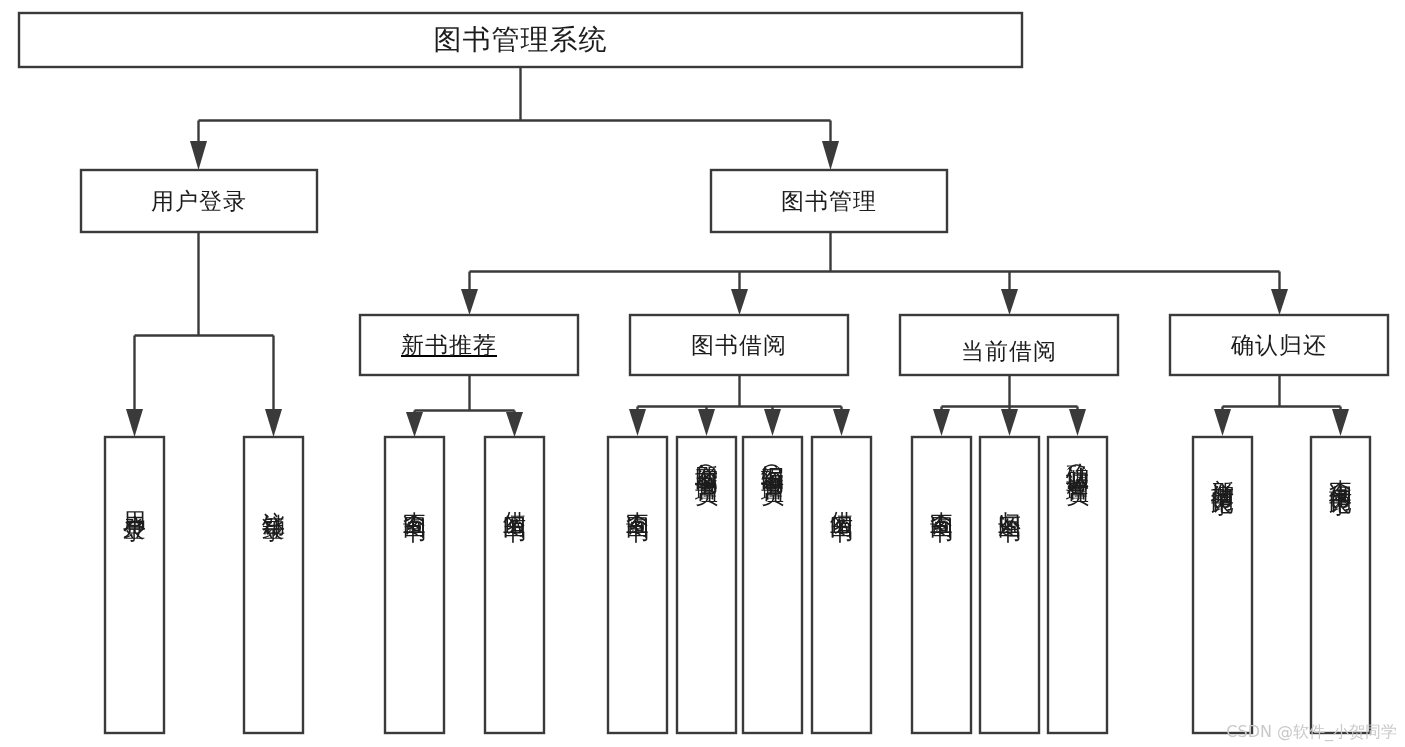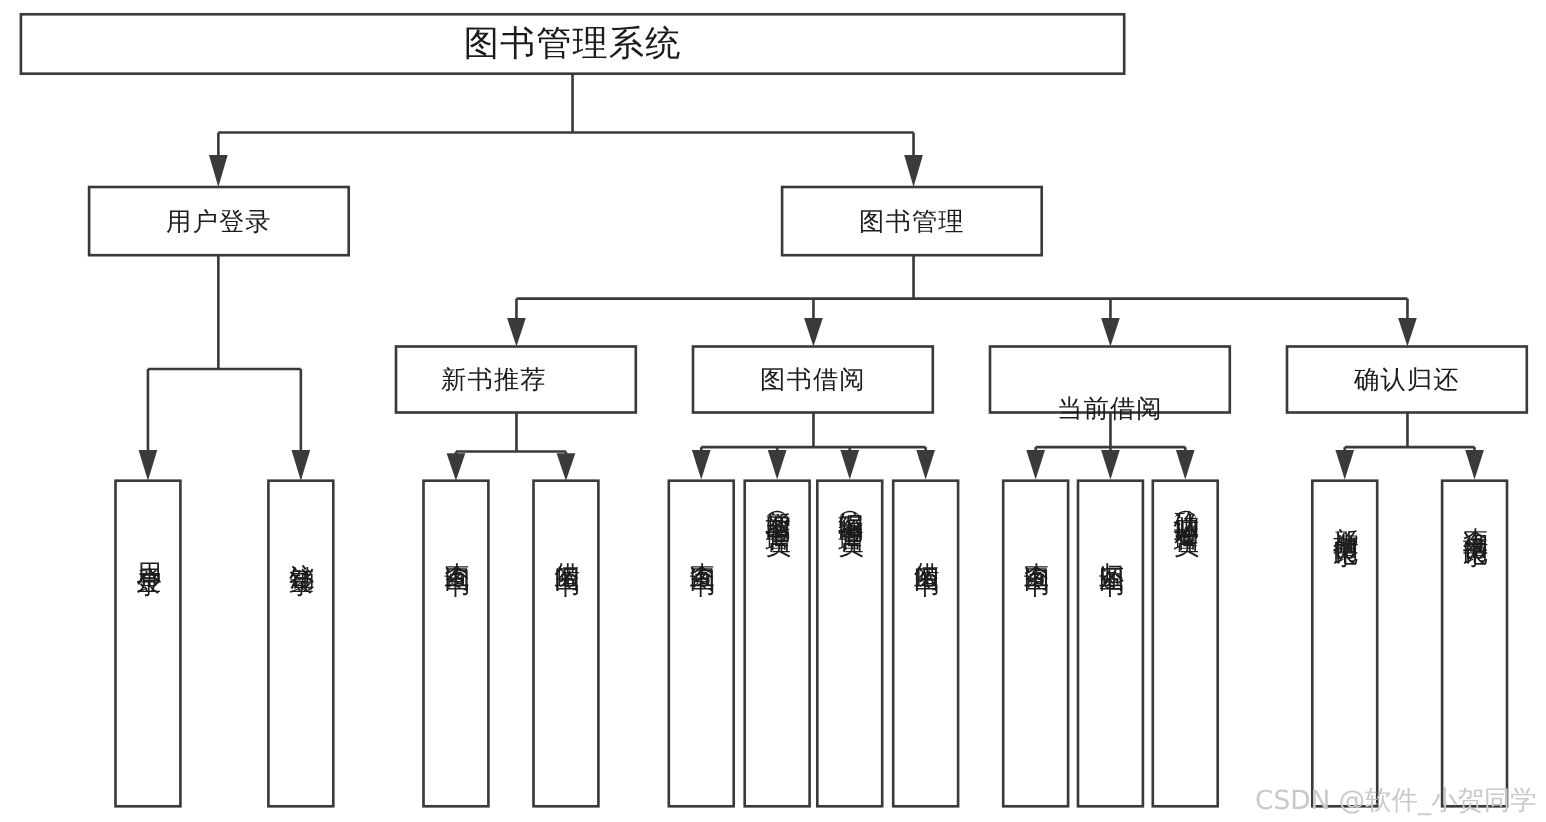--- a/index.html
+++ b/index.html
@@ -66,28 +66,28 @@
     pointer-events: none;
   }
   .hbox-label-text {
     font-family: "DejaVu Sans", "Liberation Sans", sans-serif;
     font-size: 23px;
     color: #1c1c1c;
     letter-spacing: 1px;
     white-space: nowrap;
   }
   .root-label-text {
-    font-size: 32px;
+    font-size: 28px;
   }
   #watermark {
     position: absolute;
     right: 8px;
     bottom: 4px;
     font-family: "DejaVu Sans", "Liberation Sans", sans-serif;
-    font-size: 24px;
+    font-size: 16px;
     color: #c9c9c9;
     white-space: nowrap;
     pointer-events: none;
   }
 </style>
 </head>
 <body>
 
 <div id="diagram-root">
 
@@ -191,27 +191,27 @@
     <span class="hbox-label-text root-label-text">图书管理系统</span>
   </div>
 
   <div class="hbox-label-wrap" style="left:81px; top:170px; width:236px; height:62px;">
     <span class="hbox-label-text">用户登录</span>
   </div>
   <div class="hbox-label-wrap" style="left:711px; top:170px; width:236px; height:62px;border-radius:25px;">
     <span class="hbox-label-text">图书管理</span>
   </div>
 
-  <div class="hbox-label-wrap" style="left:360px; top:315px; width:178px; height:60px;">
+  <div class="hbox-label-wrap" style="left:360px; top:315px; width:178px; height:60px;text-decoration:underline;">
     <span class="hbox-label-text">新书推荐</span>
   </div>
   <div class="hbox-label-wrap" style="left:630px; top:315px; width:218px; height:60px;align-items:center;">
     <span class="hbox-label-text">图书借阅</span>
   </div>
-  <div class="hbox-label-wrap" style="left:900px; top:315px; width:218px; height:72px;align-items:flex-end;">
+  <div class="hbox-label-wrap" style="left:900px; top:315px; width:218px; height:72px;">
     <span class="hbox-label-text">当前借阅</span>
   </div>
   <div class="hbox-label-wrap" style="left:1170px; top:315px; width:218px; height:60px;">
     <span class="hbox-label-text">确认归还</span>
   </div>
 
   <div class="leaf-label-wrap" style="left:105px; top:437px; width:59px; height:296px; padding-top:56px;">
     <span class="leaf-label-text">用户登录</span>
   </div>
   <div class="leaf-label-wrap" style="left:244px; top:437px; width:59px; height:296px; padding-top:56px;">

